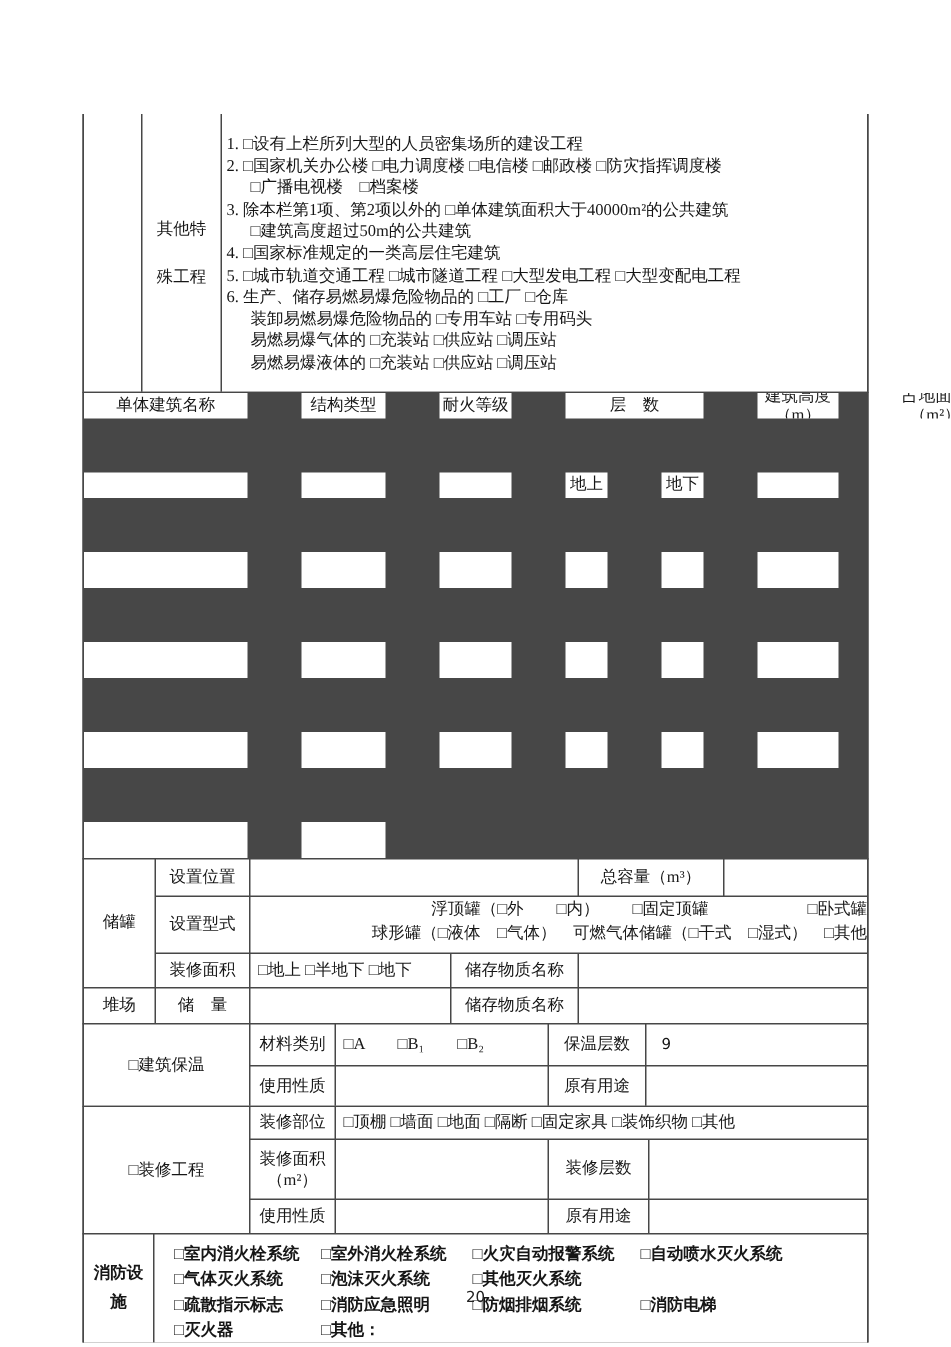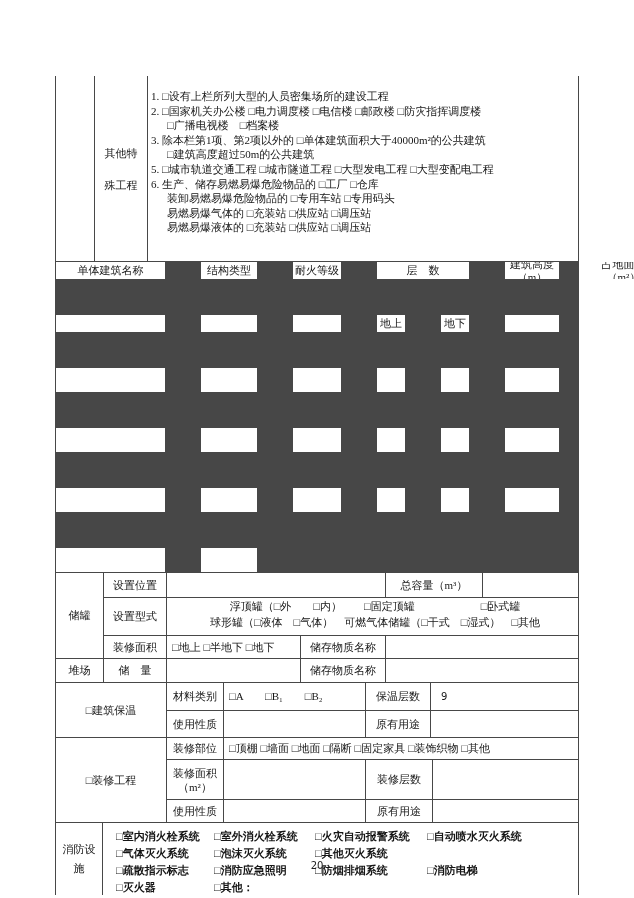--- a/index.html
+++ b/index.html
@@ -51,35 +51,35 @@
   .s2 { grid-template-columns: 109px 56px 48px 28px 28px 54px 57px 41px 1fr;
         grid-template-rows: 17px 17px 24px 24px 24px 24px; gap: 36px; }
   .rs2 { grid-row: span 2; }
 
   
   .s3 { grid-template-columns: 47px 62px 133px 84px 96px 1fr;
         grid-template-rows: 24px 37px 22px 23px; }
   .tank-label { grid-column: 1; grid-row: 1 / 4; }
   .cspan2 { grid-column: span 2; }
   .cspan4 { grid-column: span 4; }
-  .type-lines { line-height: 16px; text-align: center; width: 100%; padding-left: 5px; white-space: pre; }
+  .type-lines { line-height: 16px; text-align: right; width: 100%; padding-left: 5px; white-space: pre; }
 
   
   .s4 { grid-template-columns: 110px 56px 141px 64px 1fr; grid-template-rows: 27px 26px; }
   .ins-label { grid-column: 1; grid-row: 1 / 3; text-align: center; }
 
   
   .s5 { grid-template-columns: 110px 56px 141px 66px 1fr; grid-template-rows: 21px 39px 22px; }
   .ren-label { grid-column: 1; grid-row: 1 / 4; }
   .cspan3 { grid-column: span 3; }
   .two-line { line-height: 14px; }
 
   
   .s6 { grid-template-columns: 46px 1fr; grid-template-rows: 72px; }
-  .s6-label { line-height: 19px; }
+  .s6-label { line-height: 19px; font-weight: bold; }
   .fire-block { padding: 5px 0 0 13px; }
   .fire-grid {
     display: grid;
     grid-template-columns: 98px 101px 112px 1fr;
     line-height: 17px;
     text-align: left;
     font-weight: bold;
   }
 
   .opts { padding-left: 5px; white-space: pre; }
@@ -103,20 +103,21 @@
       <div class="cell col s1-label">
         <span>其他特</span>
         <span>殊工程</span>
       </div>
       <div class="cell block s1-list left">
         <div class="line">1. □设有上栏所列大型的人员密集场所的建设工程</div>
         <div class="line">2. □国家机关办公楼 □电力调度楼 □电信楼 □邮政楼 □防灾指挥调度楼</div>
         <div class="line ind1">□广播电视楼　□档案楼</div>
         <div class="line">3. 除本栏第1项、第2项以外的 □单体建筑面积大于40000m²的公共建筑</div>
         <div class="line ind1">□建筑高度超过50m的公共建筑</div>
+        <div class="line">4. □国家标准规定的一类高层住宅建筑</div>
         <div class="line">5. □城市轨道交通工程 □城市隧道工程 □大型发电工程 □大型变配电工程</div>
         <div class="line">6. 生产、储存易燃易爆危险物品的 □工厂 □仓库</div>
         <div class="line ind1">装卸易燃易爆危险物品的 □专用车站 □专用码头</div>
         <div class="line ind1">易燃易爆气体的 □充装站 □供应站 □调压站</div>
         <div class="line ind1">易燃易爆液体的 □充装站 □供应站 □调压站</div>
       </div>
     </div>
 
     <div class="sec s2 bt">
       <div class="cell rs2" style="grid-column:1;grid-row:1">单体建筑名称</div>

